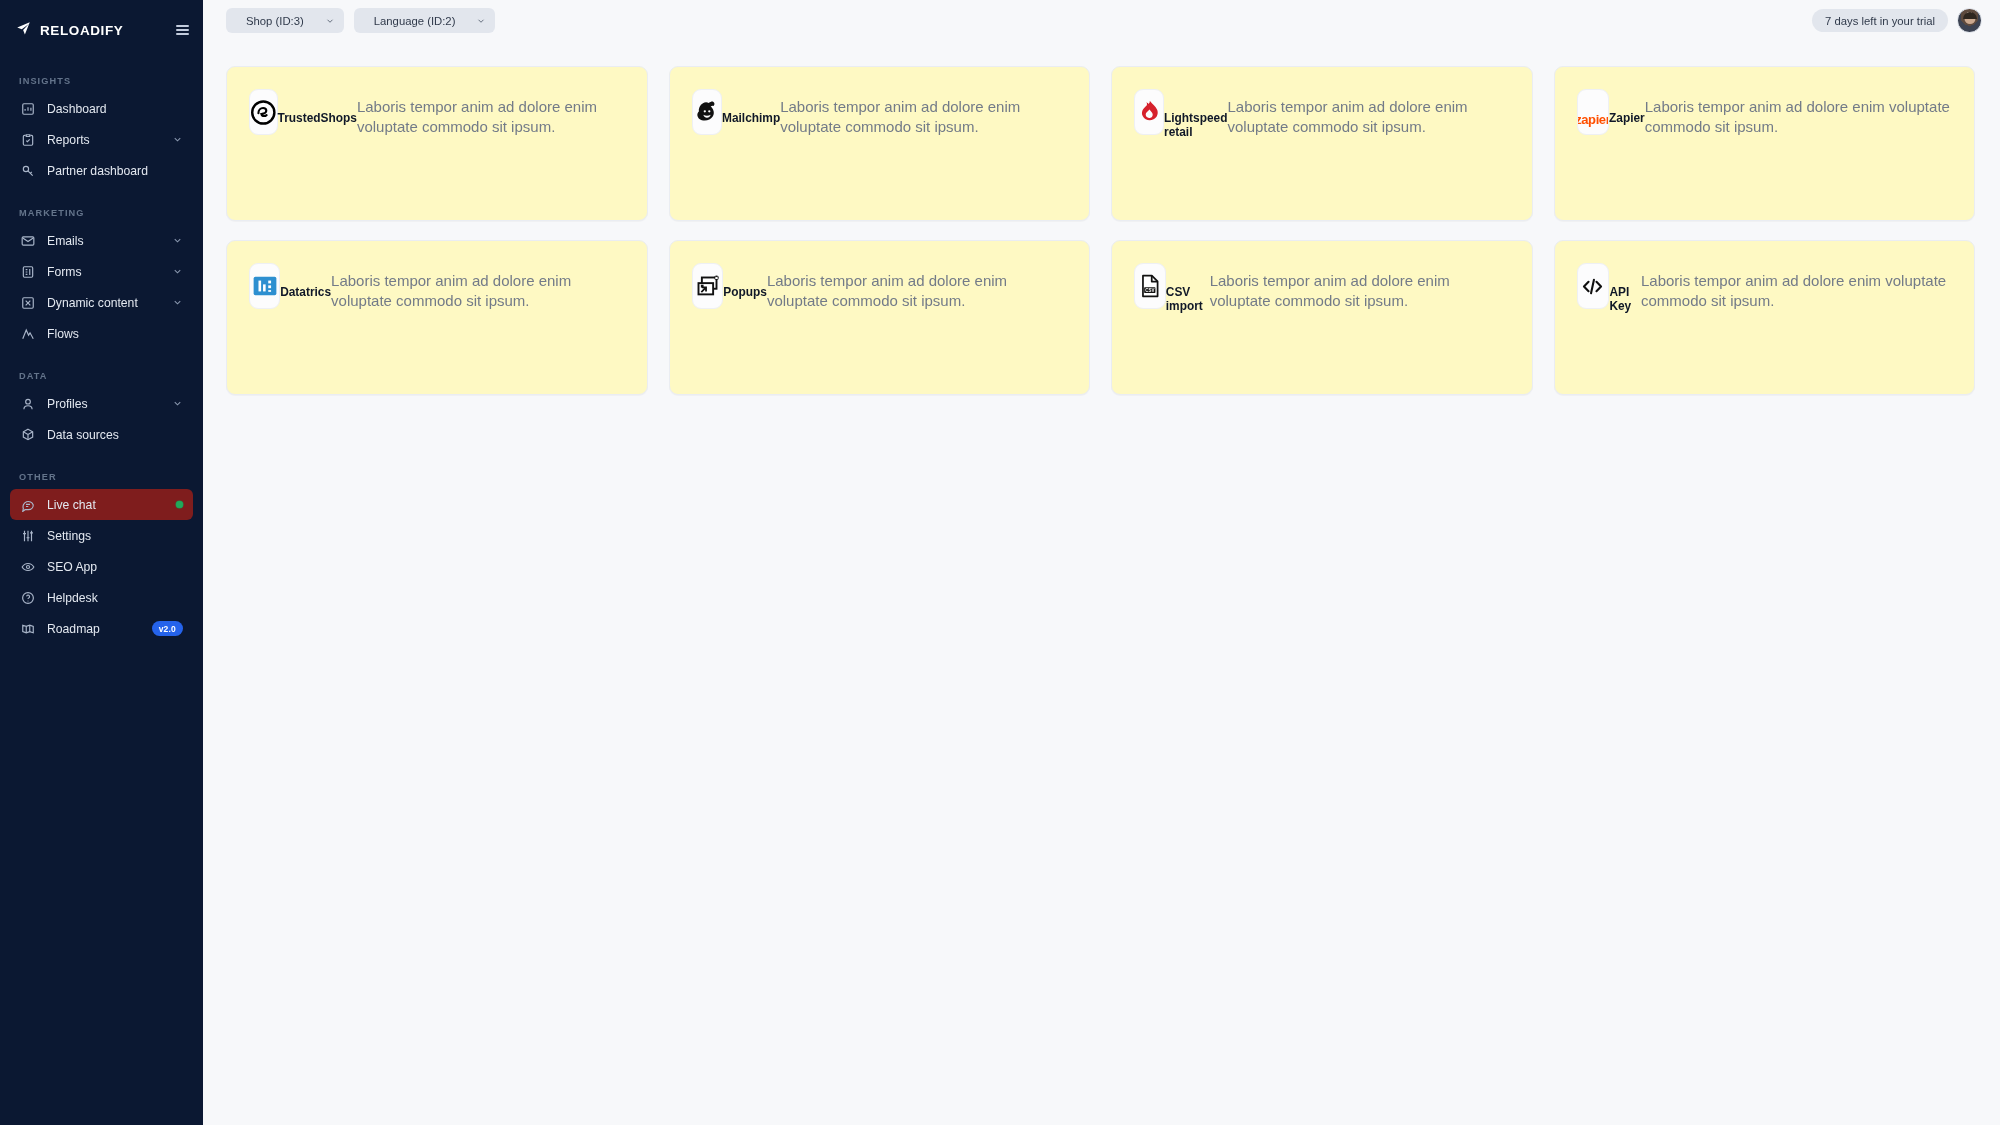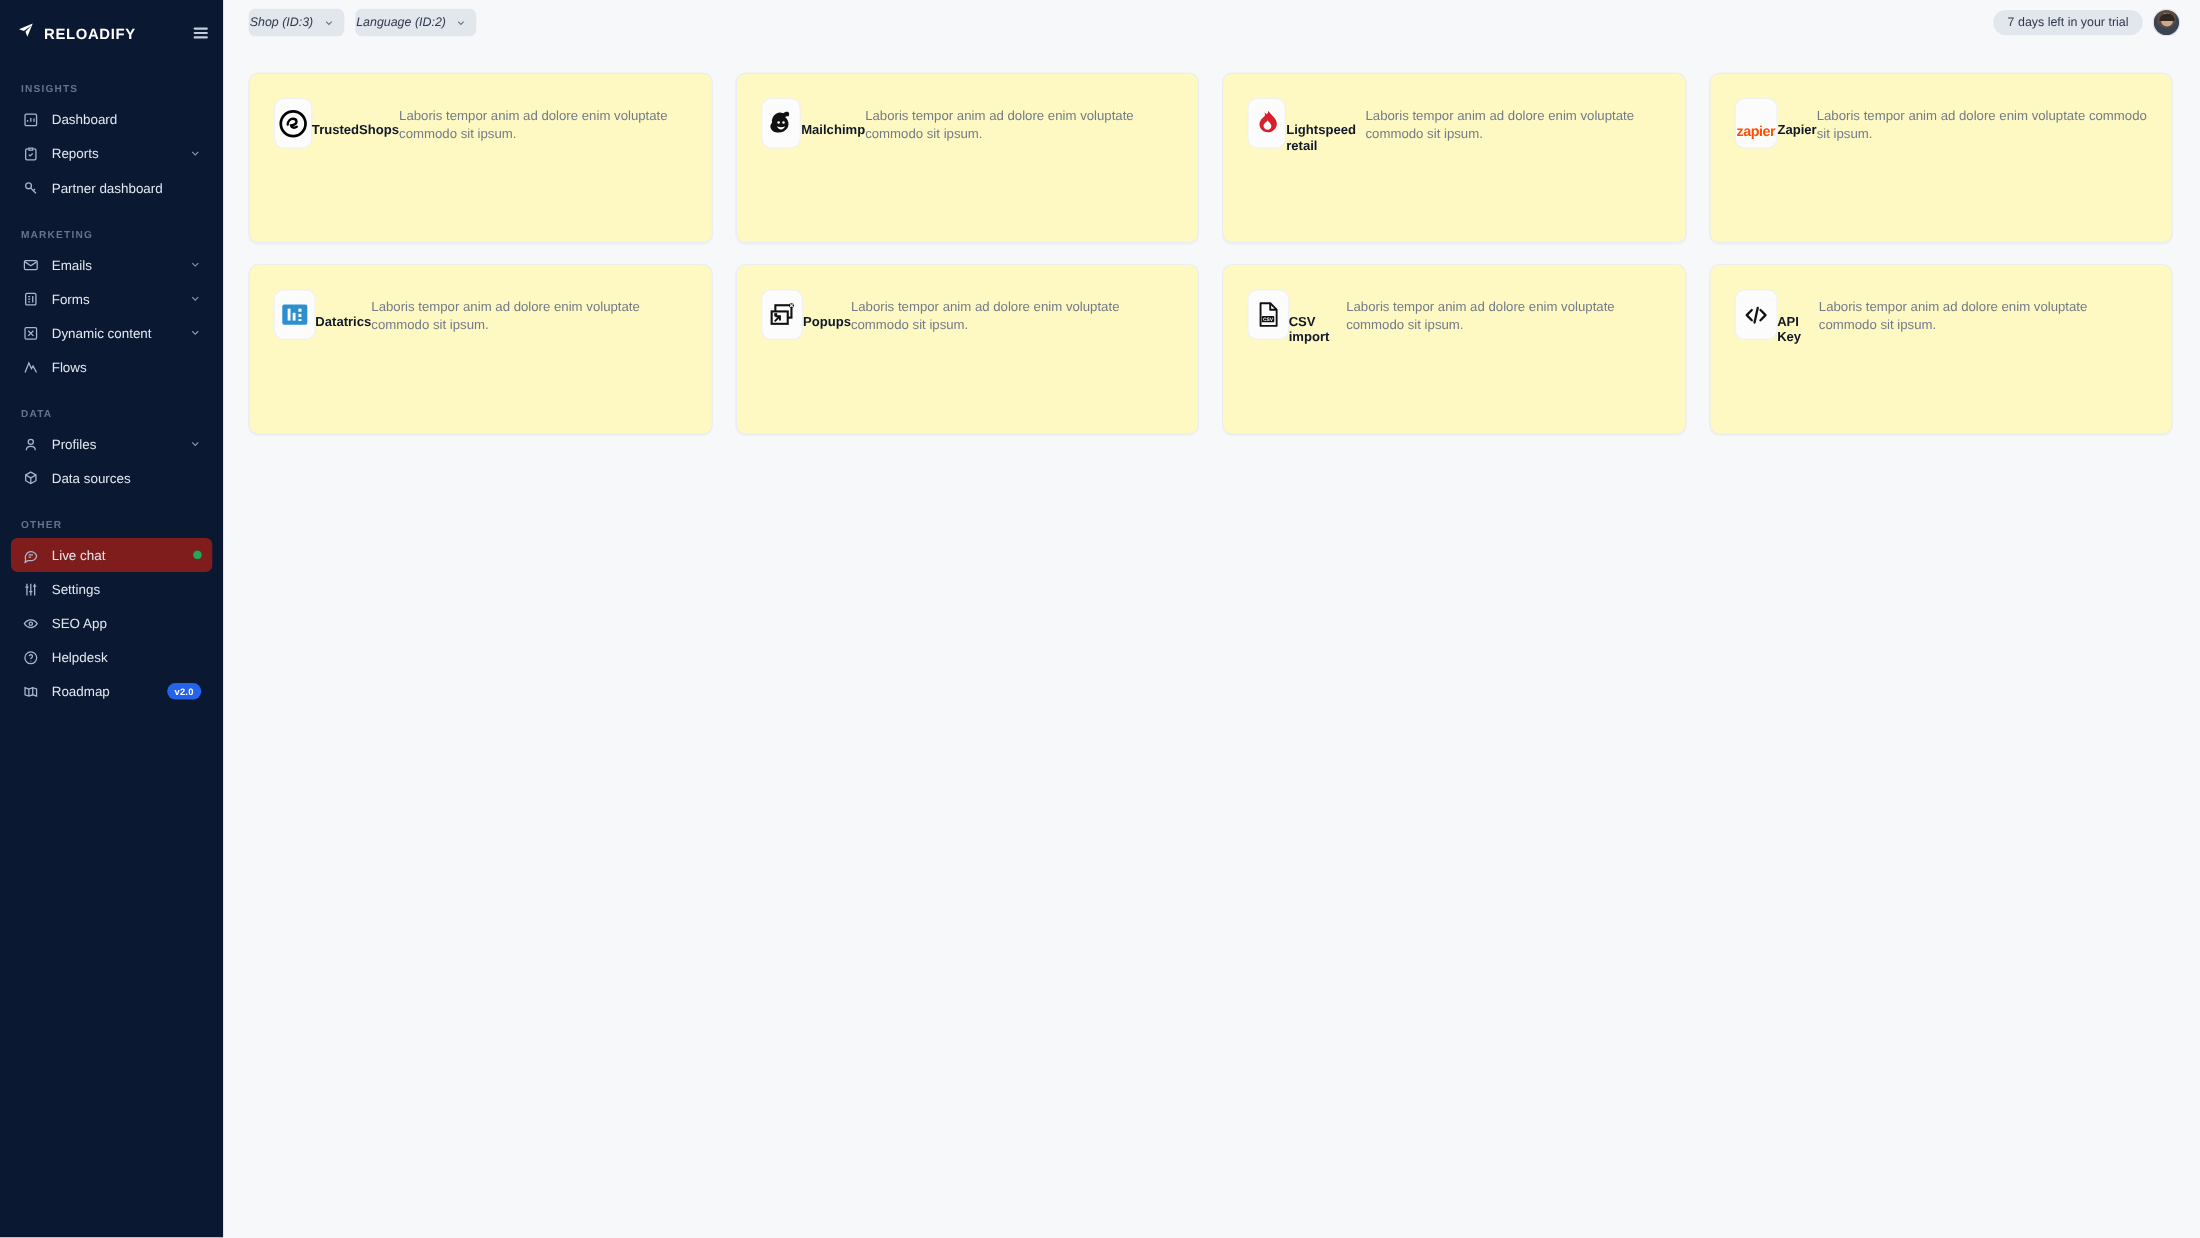--- a/index.html
+++ b/index.html
@@ -75,25 +75,25 @@
 
   
   #main { flex:1; height:1125px; background:#f7f8fa; display:flex; flex-direction:column; overflow:hidden;}
   .topbar {
     height: 41px; min-height:41px;
     display:flex; align-items:center;
     padding: 0 12px 0 23px;
     gap: 10px;
   }
   .pill-select {
-    display:flex; align-items:center; gap:9px;
+    display:flex; align-items:center; gap:21px;
     background:#e2e6ed; border-radius:6px;
-    height: 25px; padding: 0 9px 0 1px;
+    height: 25px; padding: 0 9px 0 20px;
     font-size: 11.3px; color:#303a4b;
-    cursor:pointer; white-space:nowrap;font-style:italic;
+    cursor:pointer; white-space:nowrap;
   }
   .pill-select .chev2 { color:#66707f; display:flex; }
   .topbar-right { margin-left:auto; display:flex; align-items:center; gap:9px; padding-right:6px;}
   .trial-pill {
     background:#e2e6ed; border-radius: 13px;
     height: 23px; display:flex; align-items:center;
     padding: 0 13px; font-size: 11.3px; color:#303a4b; white-space:nowrap;
   }
   .avatar {
     width: 25px; height:25px; border-radius:50%;
@@ -140,21 +140,21 @@
     border:1px solid #eef0f4; background:#fcfcfd;
     display:flex; align-items:center; justify-content:center;
     overflow:hidden;
   }
   .card-title {
     margin-top: 22px;
     font-size: 11.9px; font-weight: bold; color:#101828;
   }
   .card-desc {
     margin-top: 8px;
-    font-size: 12px; color:#737b88; line-height:1.35;
+    font-size: 15px; color:#737b88; line-height:1.35;
   }
   .zapier-word {
     font-size: 13px; font-weight: bold; color:#ff4f00;
     letter-spacing:-0.4px; font-family:"Liberation Sans", sans-serif;
   }
 </style>
 </head>
 <body>
 
 <div id="app">

